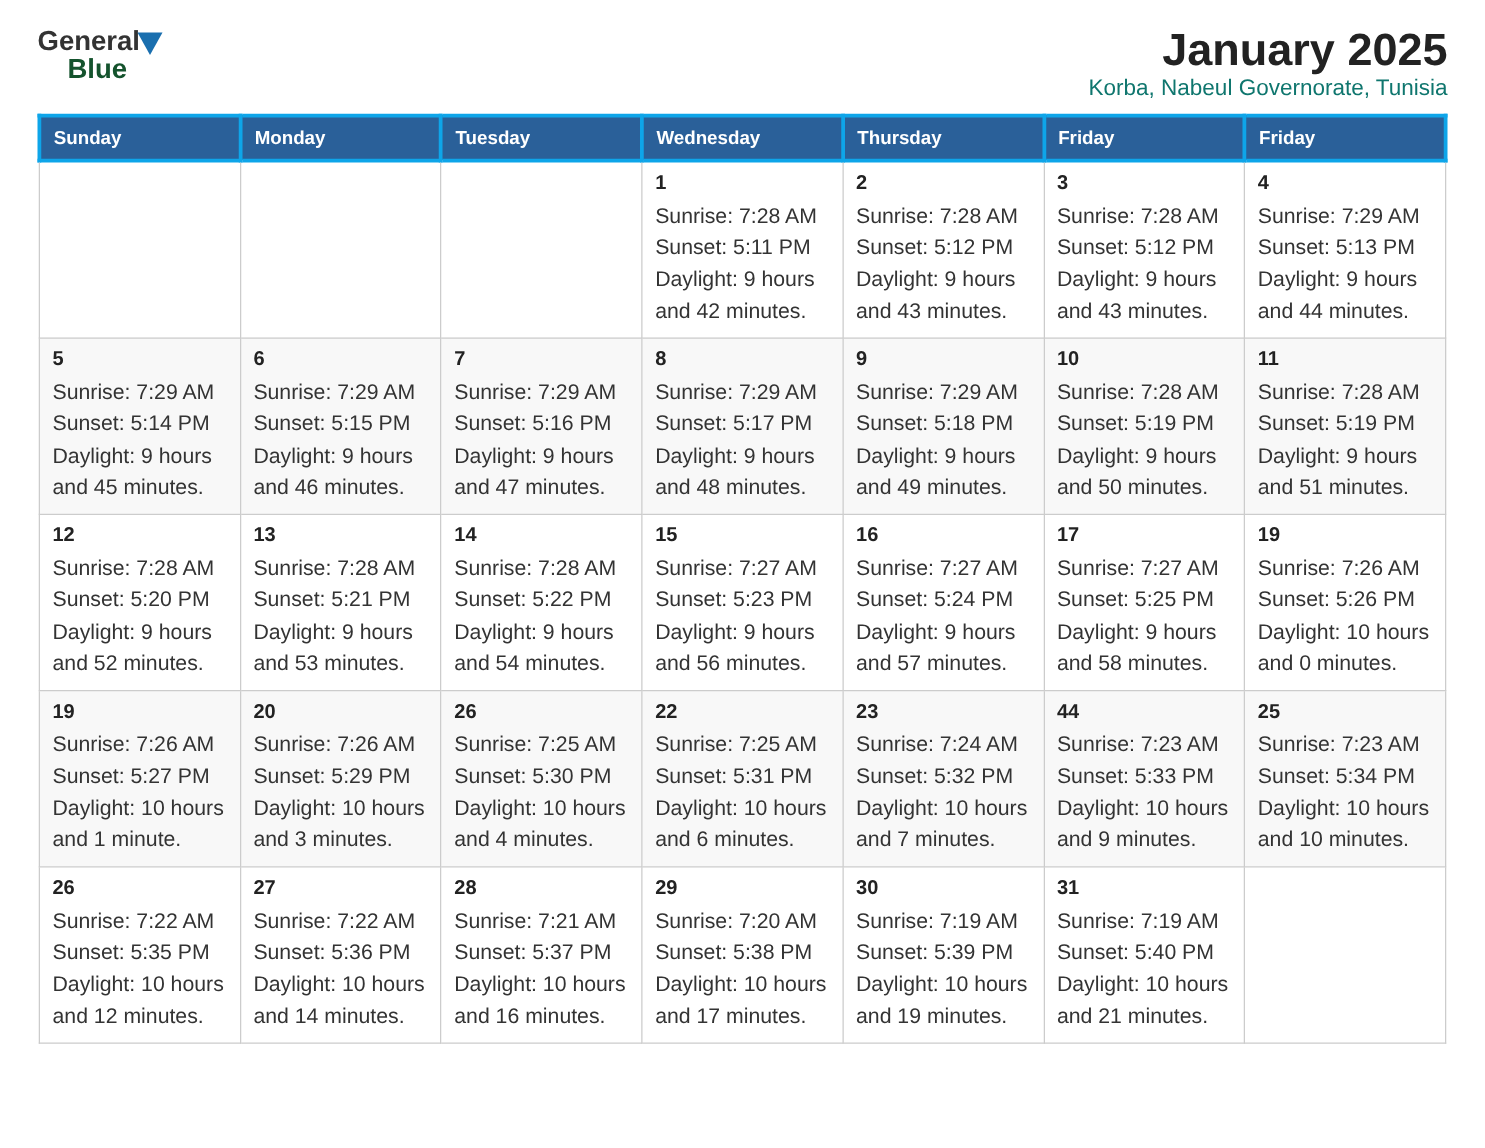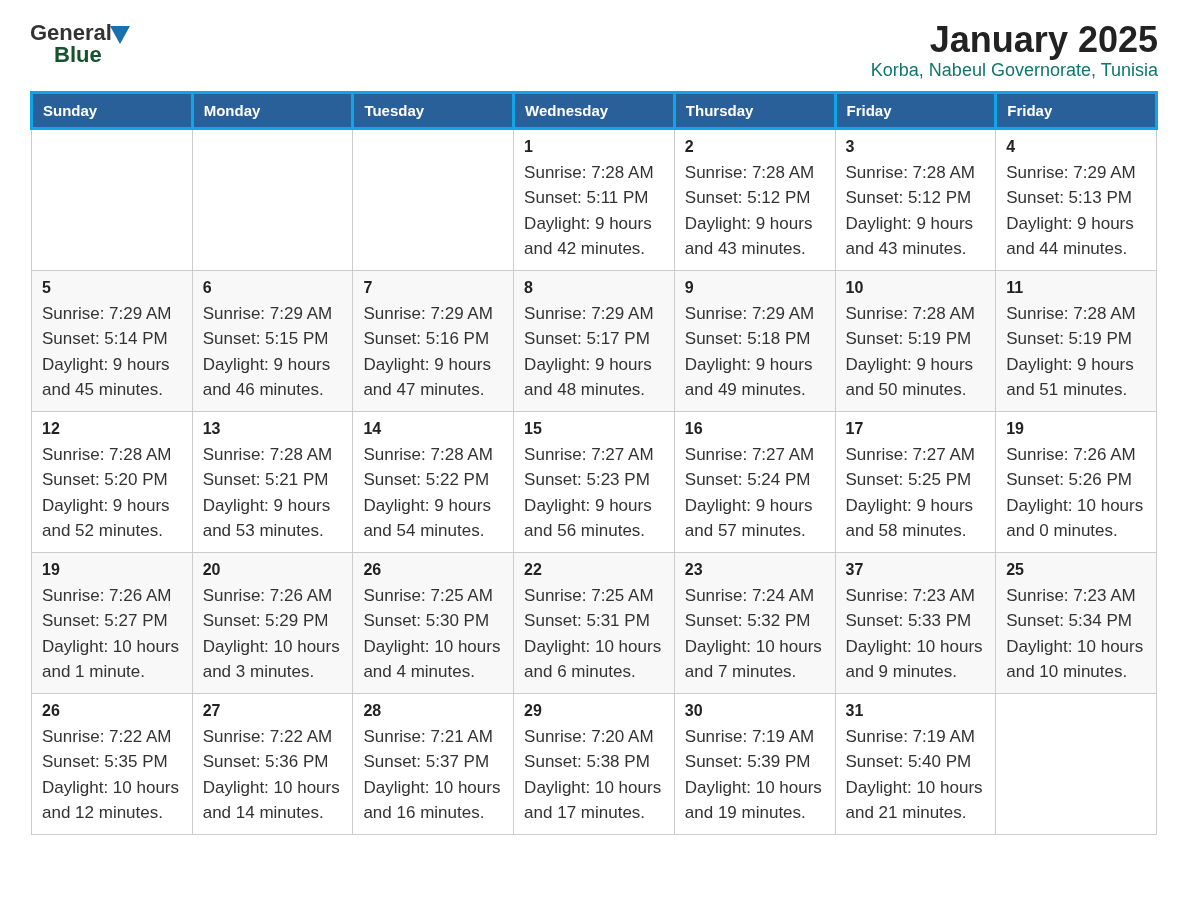--- a/index.html
+++ b/index.html
@@ -230,21 +230,21 @@
         </td>
         <td>
           <span class="day-number">22</span>
           <div class="day-info">Sunrise: 7:25 AM<br>Sunset: 5:31 PM<br>Daylight: 10 hours<br>and 6 minutes.</div>
         </td>
         <td>
           <span class="day-number">23</span>
           <div class="day-info">Sunrise: 7:24 AM<br>Sunset: 5:32 PM<br>Daylight: 10 hours<br>and 7 minutes.</div>
         </td>
         <td>
-          <span class="day-number">37</span>
+          <span class="day-number">44</span>
           <div class="day-info">Sunrise: 7:23 AM<br>Sunset: 5:33 PM<br>Daylight: 10 hours<br>and 9 minutes.</div>
         </td>
         <td>
           <span class="day-number">25</span>
           <div class="day-info">Sunrise: 7:23 AM<br>Sunset: 5:34 PM<br>Daylight: 10 hours<br>and 10 minutes.</div>
         </td>
       </tr>
       <tr>
         <td>
           <span class="day-number">26</span>

